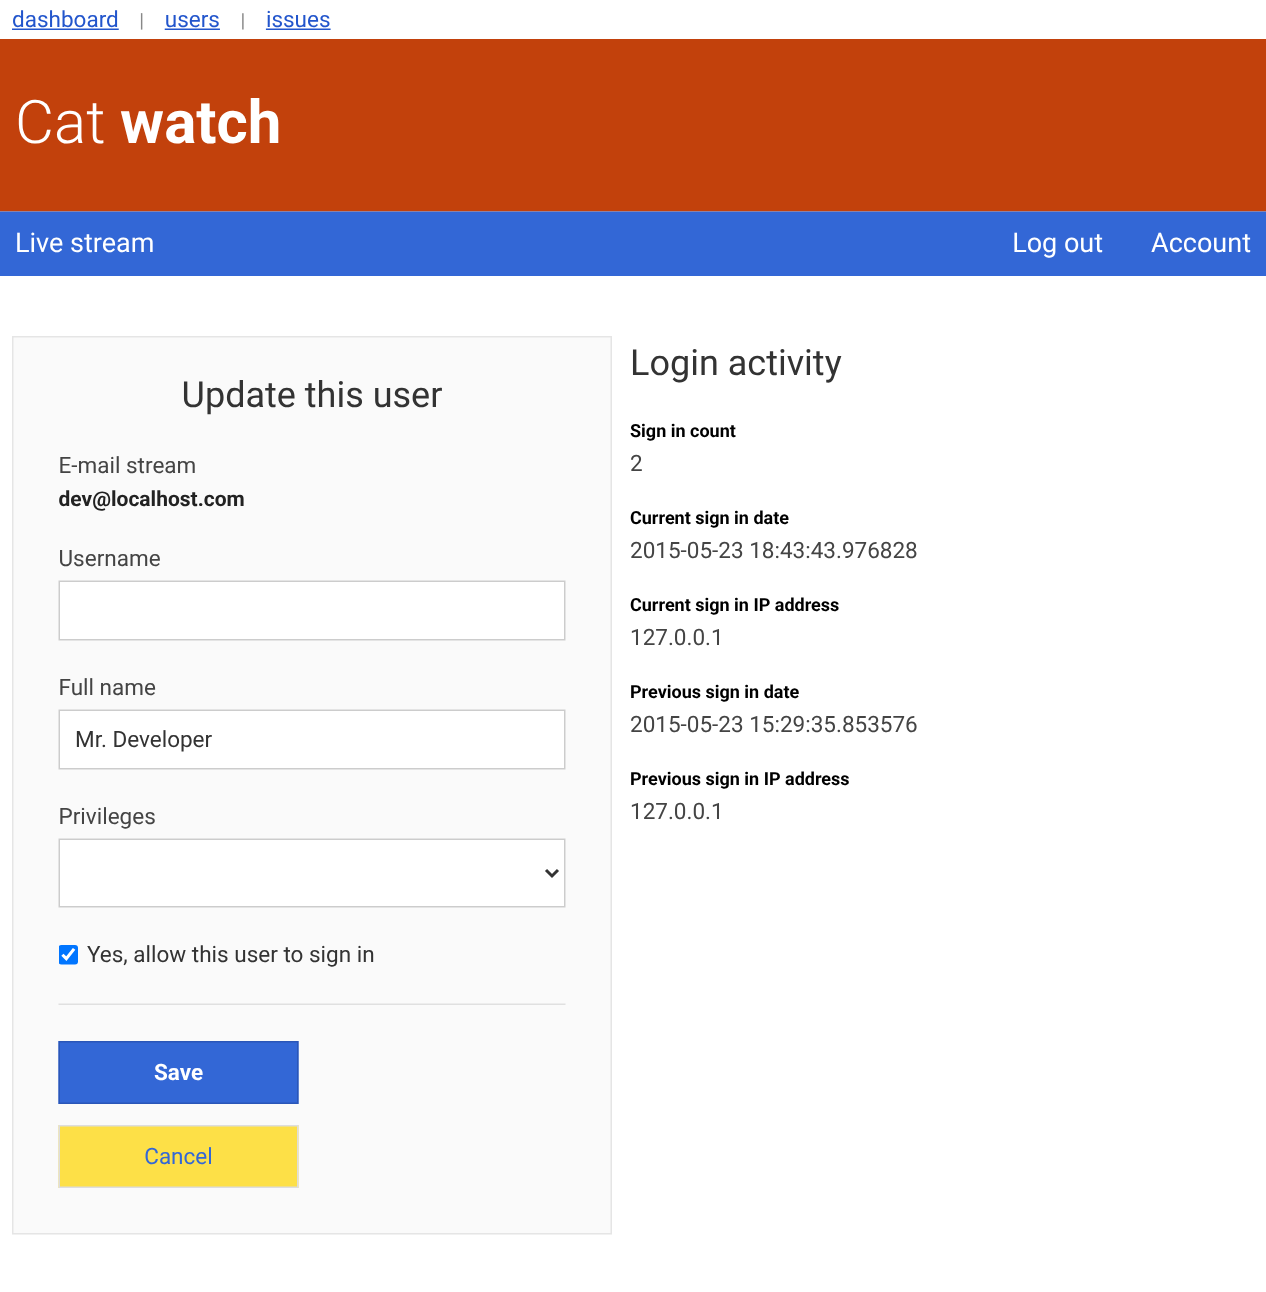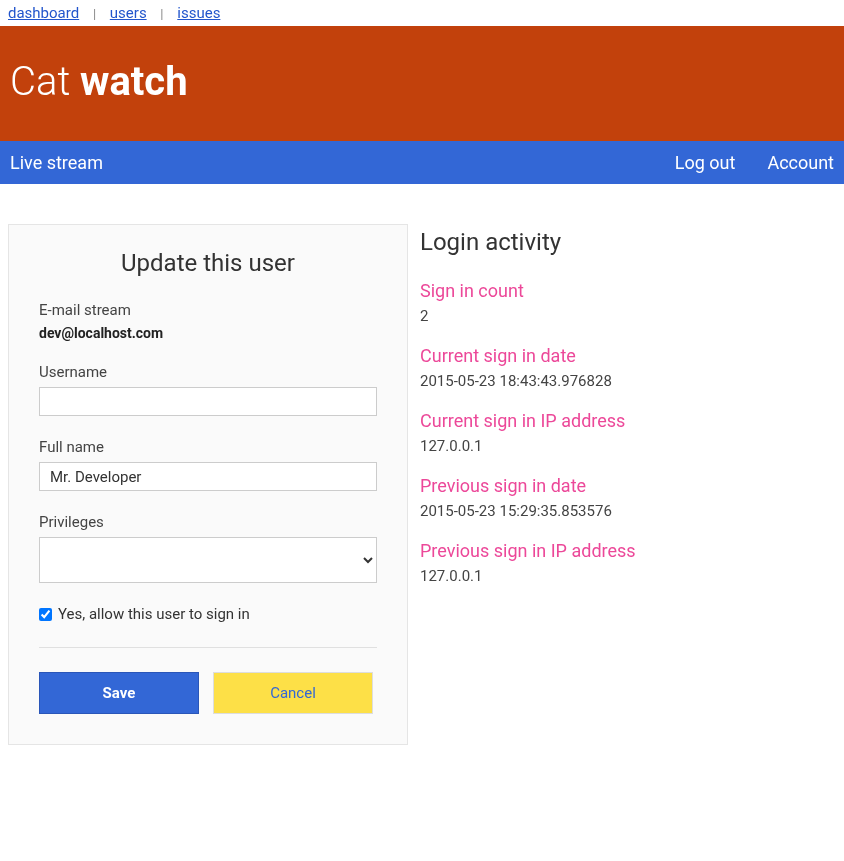--- a/index.html
+++ b/index.html
@@ -76,21 +76,21 @@
     margin-bottom: 6px;
   }
   .static-value {
     font-size: 14px;
     font-weight: 700;
     color: #222;
     margin-top: 6px;
   }
   .text-input, .select-input {
     width: 100%;
-    height: 29px;
+    height: 40px;
     border: 1px solid #ccc;
     background: #fff;
     padding: 6px 10px;
     font-size: 15px;
     color: #333;
     font-family: inherit;
   }
   .select-input { padding: 22px 6px; }
   .checkbox-row {
     display: flex;
@@ -99,21 +99,21 @@
     margin-bottom: 24px;
     font-size: 15px;
     color: #333;
   }
   .checkbox-row input { margin: 0; }
   hr.sep-line {
     border: none;
     border-top: 1px solid #e0e0e0;
     margin-bottom: 24px;
   }
-  .button-row { display: flex; gap: 14px; }
+  .button-row { display: flex; gap: 14px; flex-direction: column; }
   .btn {
     height: 42px;
     font-size: 15px;
     cursor: pointer;
     border: 1px solid transparent;
     font-family: inherit;
   }
   .btn-primary {
     background: #3367d6;
     color: #fff;
@@ -132,23 +132,23 @@
     padding-top: 4px;
   }
   .side h2 {
     font-size: 24px;
     font-weight: 400;
     color: #333;
     margin-bottom: 24px;
   }
   .info-block { margin-bottom: 20px; }
   .info-label {
-    font-weight: 400;
-    font-size: 18px;
-    color: #ec4899;
+    font-weight: 700;
+    font-size: 12px;
+    color: #000000;
     margin-bottom: 6px;
   }
   .info-value {
     font-size: 15px;
     color: #444;
   }
 </style>
 </head>
 <body>
 

